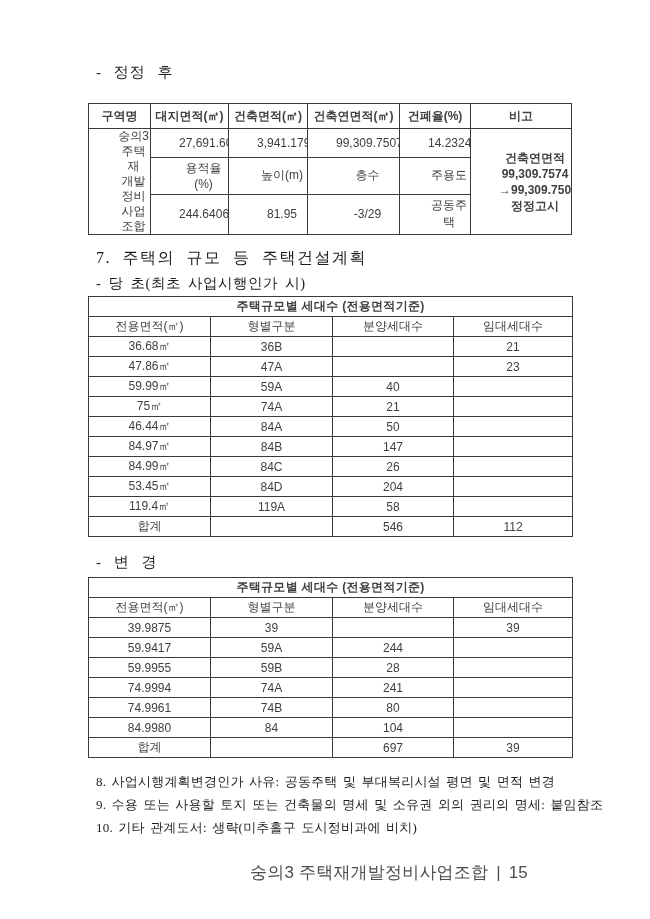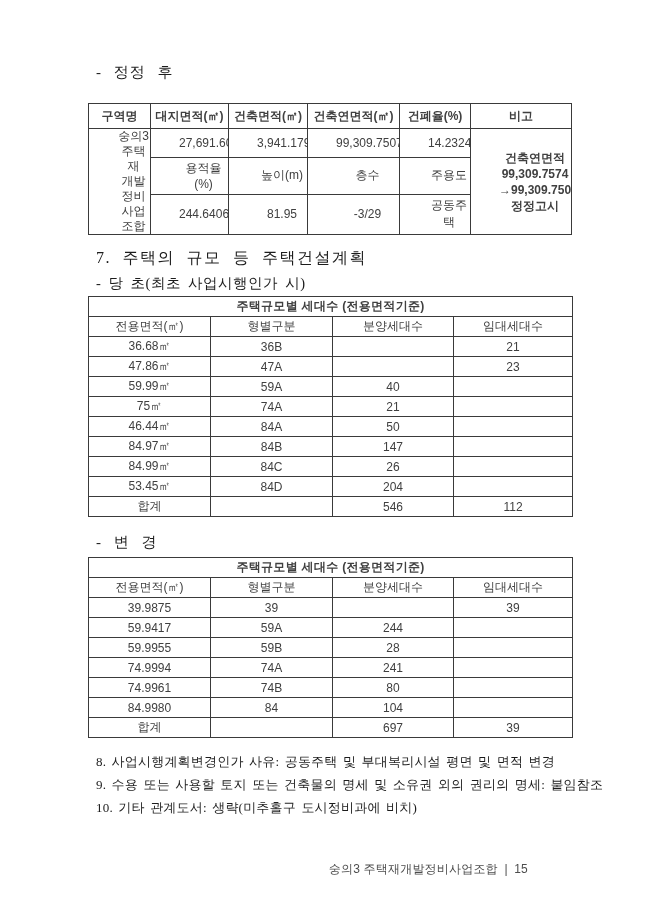--- a/index.html
+++ b/index.html
@@ -72,21 +72,21 @@
   .tbl-units thead th { font-weight: normal; }
   .mt-sec { margin-top: 15px; }
   
   .footer {
     position: absolute;
     left: 0; top: 861px;
     width: 584px;
     padding-right: 56px;
     text-align: right;
     font-family: "Liberation Sans", sans-serif;
-    font-size: 12px;
+    font-size: 17px;
     color: #4d4d4d;
     letter-spacing: 0.2px;
   }
   .footer span { margin-left: 3px; }
 </style>
 </head>
 <body>
 
 <div class="page">
 
@@ -202,20 +202,26 @@
           <td>26</td>
           <td></td>
         </tr>
         <tr>
           <td>53.45㎡</td>
           <td>84D</td>
           <td>204</td>
           <td></td>
         </tr>
         <tr>
+          <td>119.4㎡</td>
+          <td>119A</td>
+          <td>58</td>
+          <td></td>
+        </tr>
+        <tr>
           <td>합계</td>
           <td></td>
           <td>546</td>
           <td>112</td>
         </tr>
       </tbody>
   </table>
 
   <div class="h-dash mt-sec">- 변 경</div>
 

